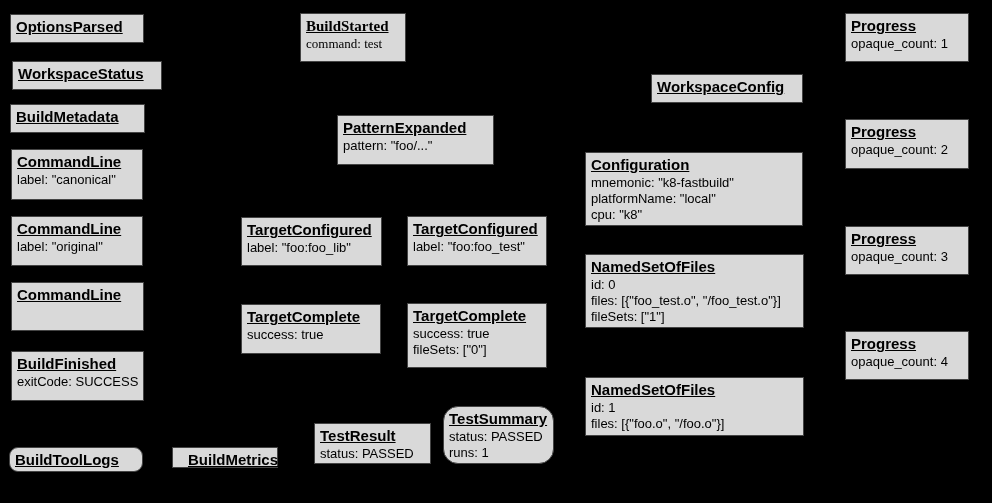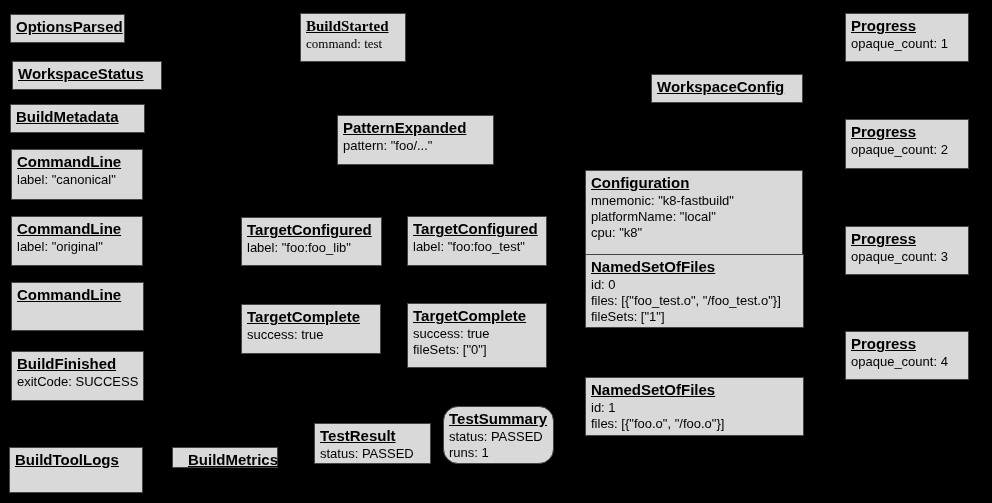--- a/index.html
+++ b/index.html
@@ -33,21 +33,21 @@
   .node-line {
     font-size: 13px;
     line-height: 16px;
     white-space: nowrap;
   }
 </style>
 </head>
 <body>
 
 <div class="canvas" style="width: 992px; height: 503px;">
-    <div class="node" style="left: 10px; top: 14px; width: 115px; height: 29px;">
+    <div class="node" style="left: 10px; top: 14px; width: 134px; height: 29px;">
       <div class="node-title">OptionsParsed</div>
     </div>
     <div class="node" style="left: 12px; top: 61px; width: 150px; height: 29px;">
       <div class="node-title">WorkspaceStatus</div>
     </div>
     <div class="node" style="left: 10px; top: 104px; width: 135px; height: 29px;">
       <div class="node-title">BuildMetadata</div>
     </div>
     <div class="node" style="left: 11px; top: 149px; width: 132px; height: 51px;">
       <div class="node-title">CommandLine</div>
@@ -57,21 +57,21 @@
       <div class="node-title">CommandLine</div>
       <div class="node-line">label: "original"</div>
     </div>
     <div class="node" style="left: 11px; top: 282px; width: 133px; height: 49px;">
       <div class="node-title">CommandLine</div>
     </div>
     <div class="node" style="left: 11px; top: 351px; width: 133px; height: 50px;">
       <div class="node-title">BuildFinished</div>
       <div class="node-line">exitCode: SUCCESS</div>
     </div>
-    <div class="node" style="left: 9px; top: 447px; width: 134px; height: 46px;">
+    <div class="node" style="left: 9px; top: 447px; width: 134px; height: 25px; border-radius: 9px;">
       <div class="node-title">BuildToolLogs</div>
     </div>
     <div class="node" style="left: 172px; top: 447px; width: 106px; height: 21px; padding-left: 15px;">
       <div class="node-title">BuildMetrics</div>
     </div>
     <div class="node" style="left: 300px; top: 13px; width: 106px; height: 49px; font-family: Liberation Serif, serif;">
       <div class="node-title">BuildStarted</div>
       <div class="node-line">command: test</div>
     </div>
     <div class="node" style="left: 300px; top: 115px; width: 157px; height: 50px; margin-left: 37px;">
@@ -100,21 +100,21 @@
       <div class="node-line">status: PASSED</div>
     </div>
     <div class="node" style="left: 443px; top: 406px; width: 111px; height: 58px; border-radius: 15px;">
       <div class="node-title">TestSummary</div>
       <div class="node-line">status: PASSED</div>
       <div class="node-line">runs: 1</div>
     </div>
     <div class="node" style="left: 651px; top: 74px; width: 152px; height: 29px;">
       <div class="node-title">WorkspaceConfig</div>
     </div>
-    <div class="node" style="left: 585px; top: 170px; width: 218px; height: 86px;">
+    <div class="node" style="left: 585px; top: 152px; width: 218px; height: 74px;">
       <div class="node-title">Configuration</div>
       <div class="node-line">mnemonic: "k8-fastbuild"</div>
       <div class="node-line">platformName: "local"</div>
       <div class="node-line">cpu: "k8"</div>
     </div>
     <div class="node" style="left: 585px; top: 254px; width: 219px; height: 74px;">
       <div class="node-title">NamedSetOfFiles</div>
       <div class="node-line">id: 0</div>
       <div class="node-line">files: [{"foo_test.o", "/foo_test.o"}]</div>
       <div class="node-line">fileSets: ["1"]</div>

